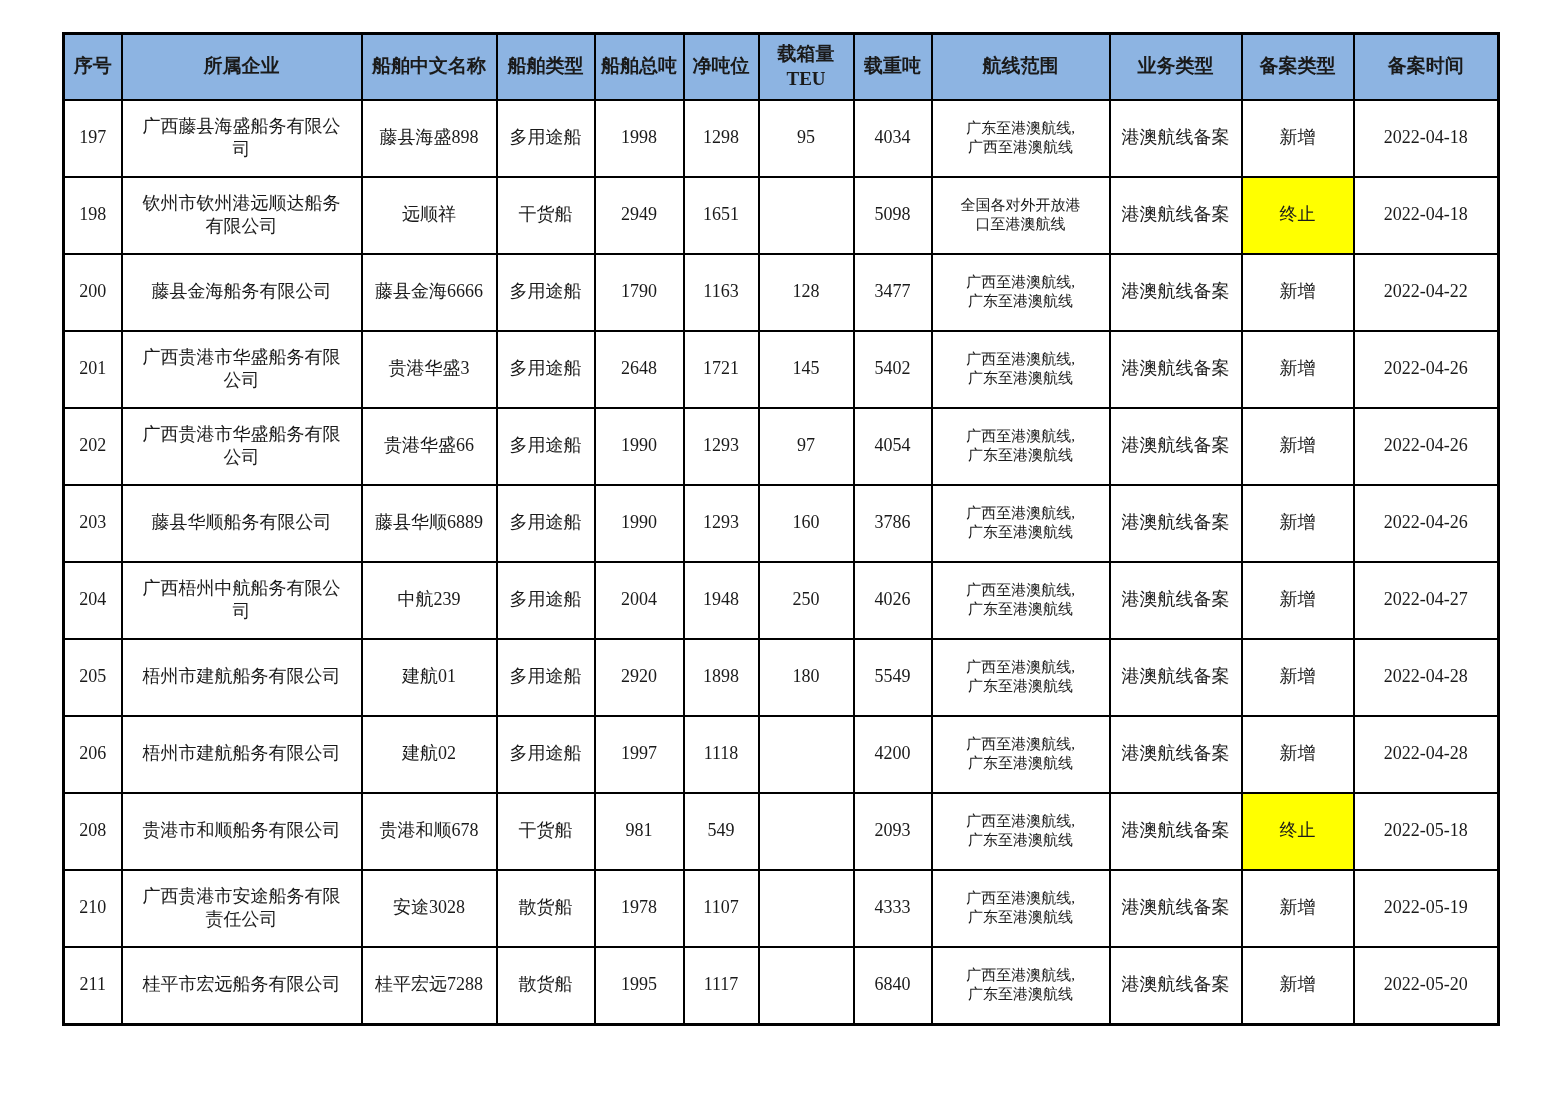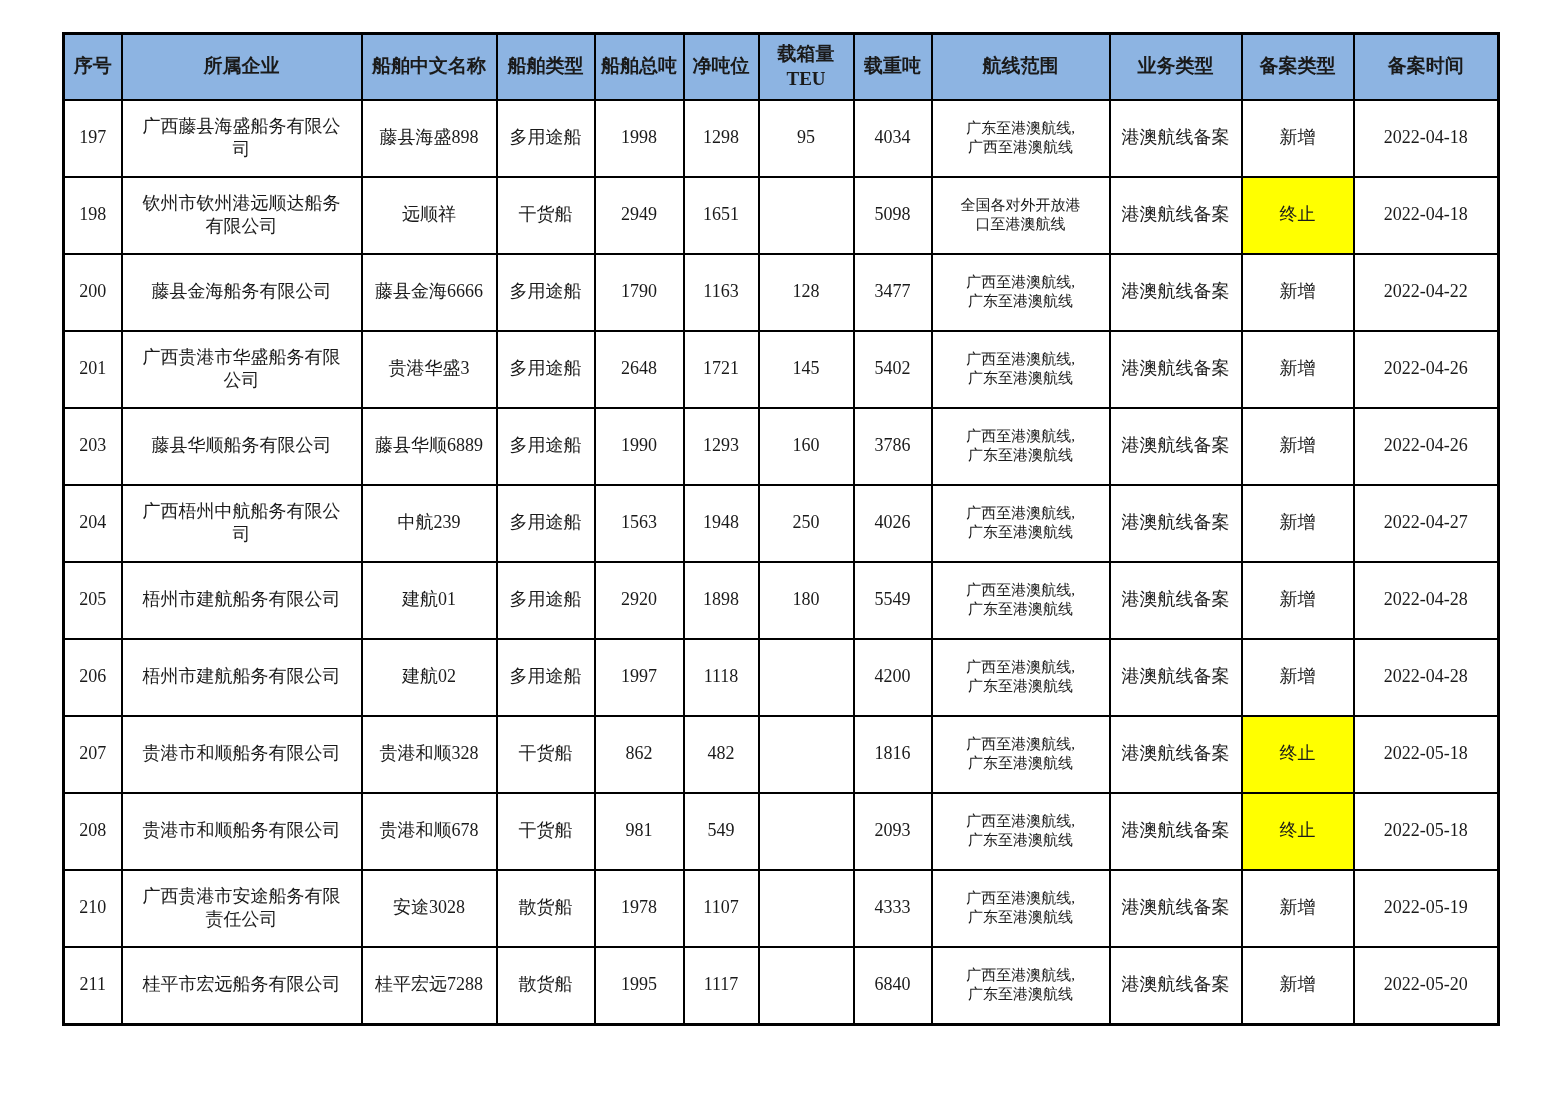--- a/index.html
+++ b/index.html
@@ -145,40 +145,55 @@
     <td class="col-net">1721</td>
     <td class="col-teu">145</td>
     <td class="col-dwt">5402</td>
     <td class="col-route">广西至港澳航线,
 广东至港澳航线</td>
     <td class="col-business">港澳航线备案</td>
     <td class="col-filing-type">新增</td>
     <td class="col-filing-date">2022-04-26</td>
   </tr>
         <tr>
+    <td class="col-serial">202</td>
+    <td class="col-company">广西贵港市华盛船务有限公司</td>
+    <td class="col-ship-name">贵港华盛66</td>
+    <td class="col-ship-type">多用途船</td>
+    <td class="col-gross">1990</td>
+    <td class="col-net">1293</td>
+    <td class="col-teu">97</td>
+    <td class="col-dwt">4054</td>
+    <td class="col-route">广西至港澳航线,
+广东至港澳航线</td>
+    <td class="col-business">港澳航线备案</td>
+    <td class="col-filing-type">新增</td>
+    <td class="col-filing-date">2022-04-26</td>
+  </tr>
+        <tr>
     <td class="col-serial">203</td>
     <td class="col-company">藤县华顺船务有限公司</td>
     <td class="col-ship-name">藤县华顺6889</td>
     <td class="col-ship-type">多用途船</td>
     <td class="col-gross">1990</td>
     <td class="col-net">1293</td>
     <td class="col-teu">160</td>
     <td class="col-dwt">3786</td>
     <td class="col-route">广西至港澳航线,
 广东至港澳航线</td>
     <td class="col-business">港澳航线备案</td>
     <td class="col-filing-type">新增</td>
     <td class="col-filing-date">2022-04-26</td>
   </tr>
         <tr>
     <td class="col-serial">204</td>
     <td class="col-company">广西梧州中航船务有限公司</td>
     <td class="col-ship-name">中航239</td>
     <td class="col-ship-type">多用途船</td>
-    <td class="col-gross">1563</td>
+    <td class="col-gross">2004</td>
     <td class="col-net">1948</td>
     <td class="col-teu">250</td>
     <td class="col-dwt">4026</td>
     <td class="col-route">广西至港澳航线,
 广东至港澳航线</td>
     <td class="col-business">港澳航线备案</td>
     <td class="col-filing-type">新增</td>
     <td class="col-filing-date">2022-04-27</td>
   </tr>
         <tr>
@@ -203,35 +218,20 @@
     <td class="col-ship-type">多用途船</td>
     <td class="col-gross">1997</td>
     <td class="col-net">1118</td>
     <td class="col-teu"></td>
     <td class="col-dwt">4200</td>
     <td class="col-route">广西至港澳航线,
 广东至港澳航线</td>
     <td class="col-business">港澳航线备案</td>
     <td class="col-filing-type">新增</td>
     <td class="col-filing-date">2022-04-28</td>
-  </tr>
-        <tr>
-    <td class="col-serial">207</td>
-    <td class="col-company">贵港市和顺船务有限公司</td>
-    <td class="col-ship-name">贵港和顺328</td>
-    <td class="col-ship-type">干货船</td>
-    <td class="col-gross">862</td>
-    <td class="col-net">482</td>
-    <td class="col-teu"></td>
-    <td class="col-dwt">1816</td>
-    <td class="col-route">广西至港澳航线,
-广东至港澳航线</td>
-    <td class="col-business">港澳航线备案</td>
-    <td class="col-filing-type hl">终止</td>
-    <td class="col-filing-date">2022-05-18</td>
   </tr>
         <tr>
     <td class="col-serial">208</td>
     <td class="col-company">贵港市和顺船务有限公司</td>
     <td class="col-ship-name">贵港和顺678</td>
     <td class="col-ship-type">干货船</td>
     <td class="col-gross">981</td>
     <td class="col-net">549</td>
     <td class="col-teu"></td>
     <td class="col-dwt">2093</td>

